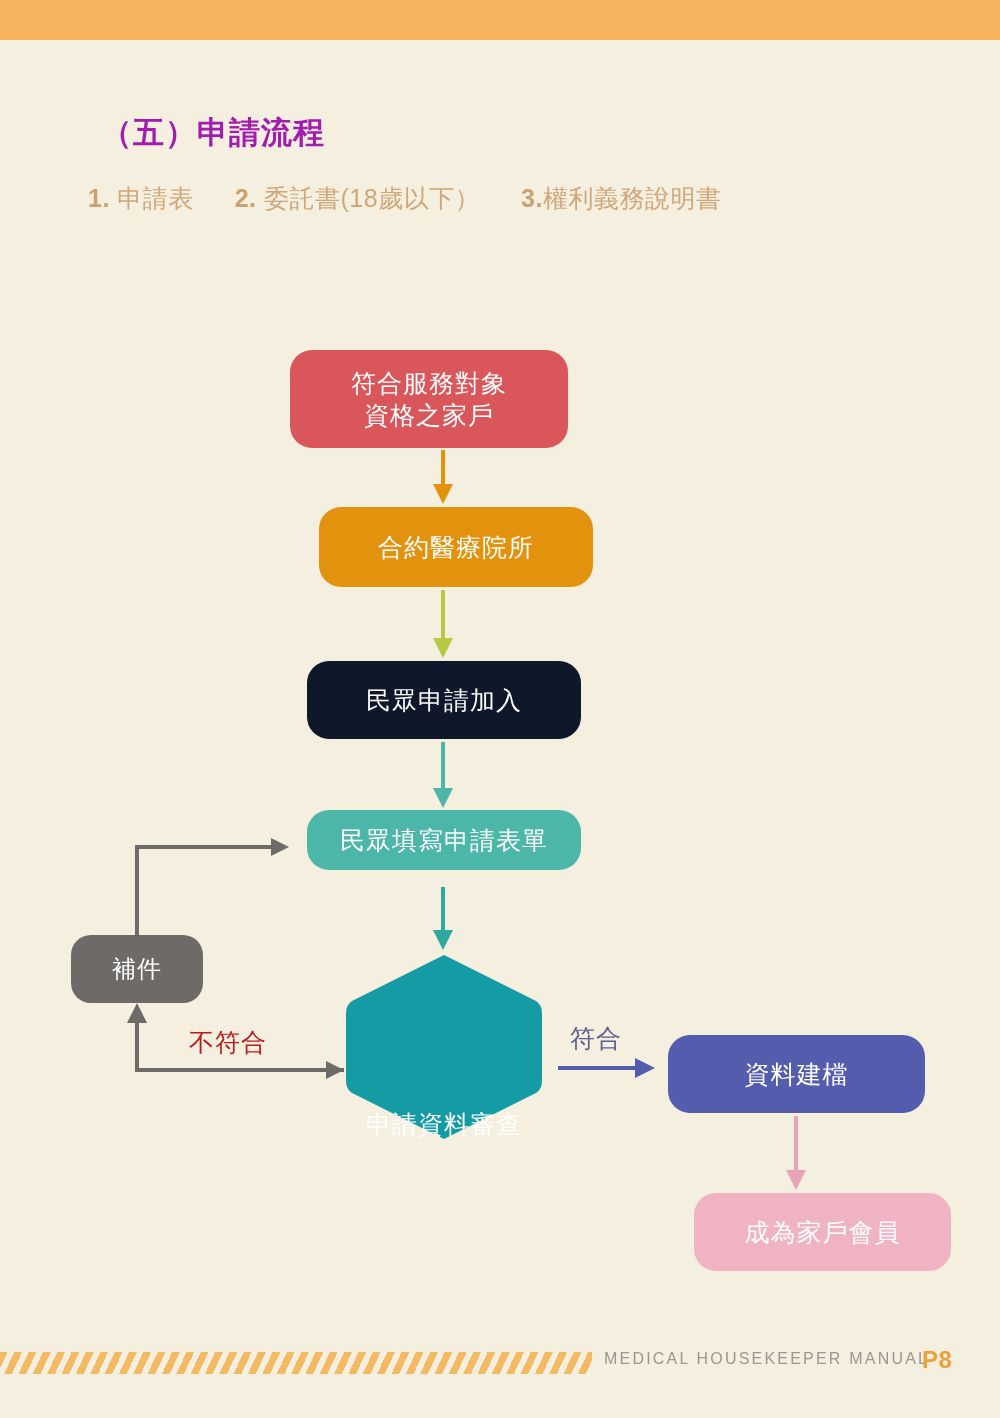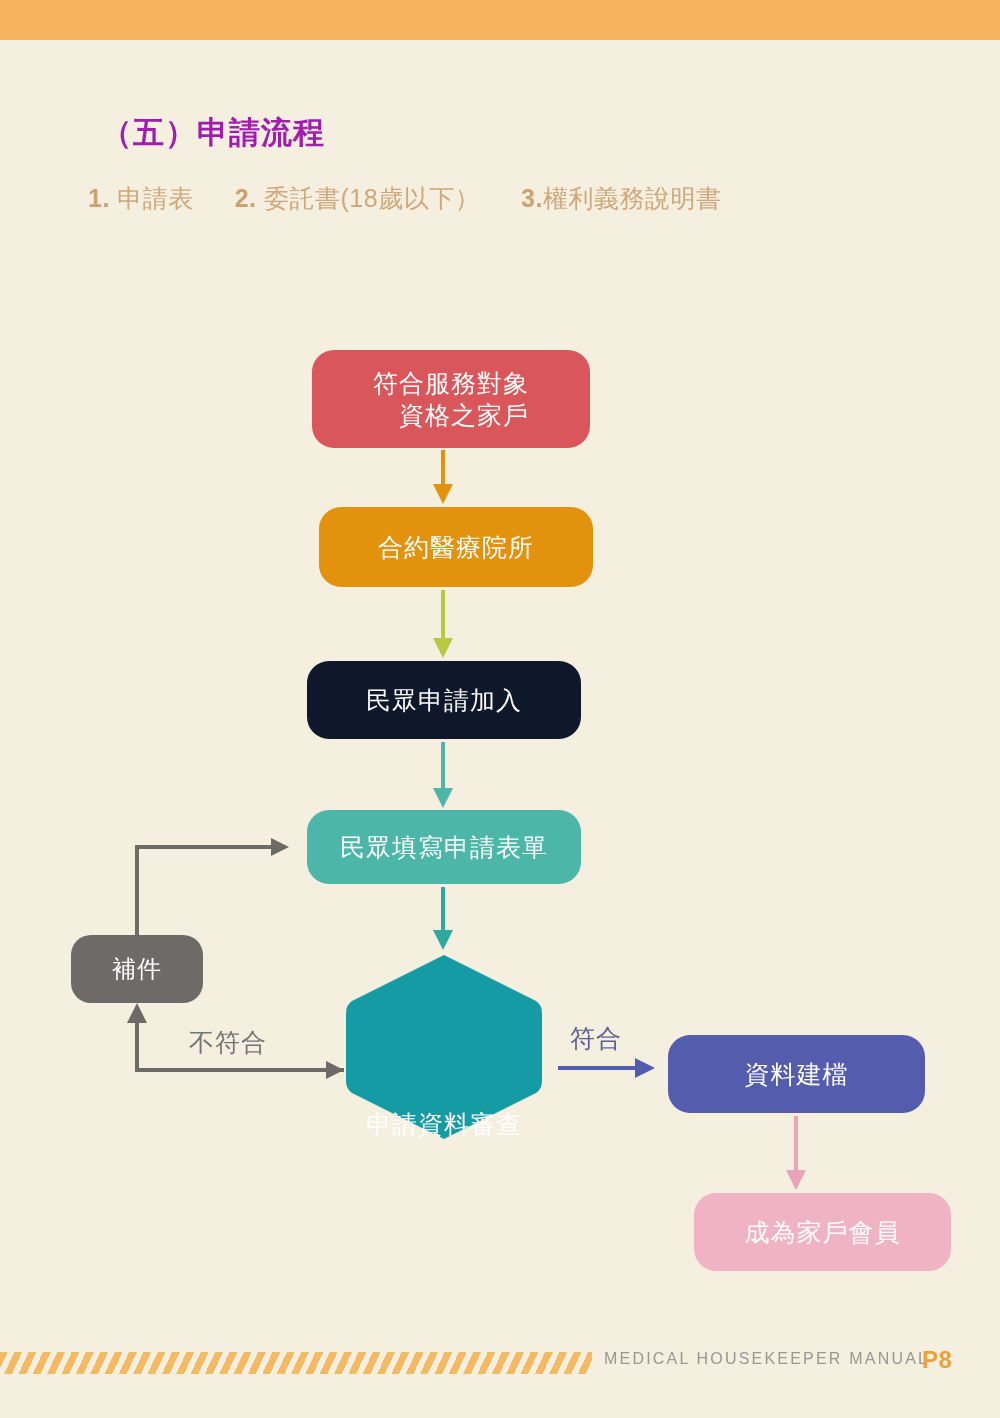--- a/index.html
+++ b/index.html
@@ -72,24 +72,24 @@
     align-items: center;
     justify-content: center;
     color: #ffffff;
     text-align: center;
     font-size: 25px;
     line-height: 1.28;
     letter-spacing: 1px;
     box-sizing: border-box;
     border-radius: 22px;
   }
-  .node-eligible   { left: 312px; top: 350px;  width: 278px; height: 98px;  background: #d9565a; font-size: 25px; text-align: right; }
+  .node-eligible   { left: 290px; top: 350px;  width: 278px; height: 98px;  background: #d9565a; font-size: 25px; }
   .node-clinic     { left: 319px; top: 507px;  width: 274px; height: 80px;  background: #e2920d; }
   .node-apply      { left: 307px; top: 661px;  width: 274px; height: 78px;  background: #0f172a; }
-  .node-form       { left: 307px; top: 810px;  width: 274px; height: 74px;  background: #4cb6a9; }
+  .node-form       { left: 307px; top: 810px;  width: 274px; height: 60px;  background: #4cb6a9; }
   .node-supplement { left: 71px;  top: 935px;  width: 132px; height: 68px;  background: #6d6a67; border-radius: 20px; font-size: 24px; }
   .node-archive    { left: 668px; top: 1035px; width: 257px; height: 78px;  background: #545cae; }
   .node-member     { left: 694px; top: 1193px; width: 257px; height: 78px;  background: #f0b3c4; }
 
   .node-review {
     position: absolute;
     left: 344px;
     top: 953px;
     width: 200px;
     height: 188px;
@@ -106,21 +106,21 @@
     width: 100%;
     height: 100%;
   }
   .node-review .hex-label {
     position: relative;
     z-index: 2;
   }
   .edge-label {
     position: absolute;
     font-size: 25px;
-    color: #737373;
+    color: #b91c1c;
     letter-spacing: 1px;
     white-space: nowrap;
   }
   .label-reject { left: 189px; top: 1026px; }
   .label-accept { left: 570px; top: 1022px; color: #5b5f94; }
 
   svg.arrows {
     position: absolute;
     left: 0; top: 0;
     width: 1000px;

